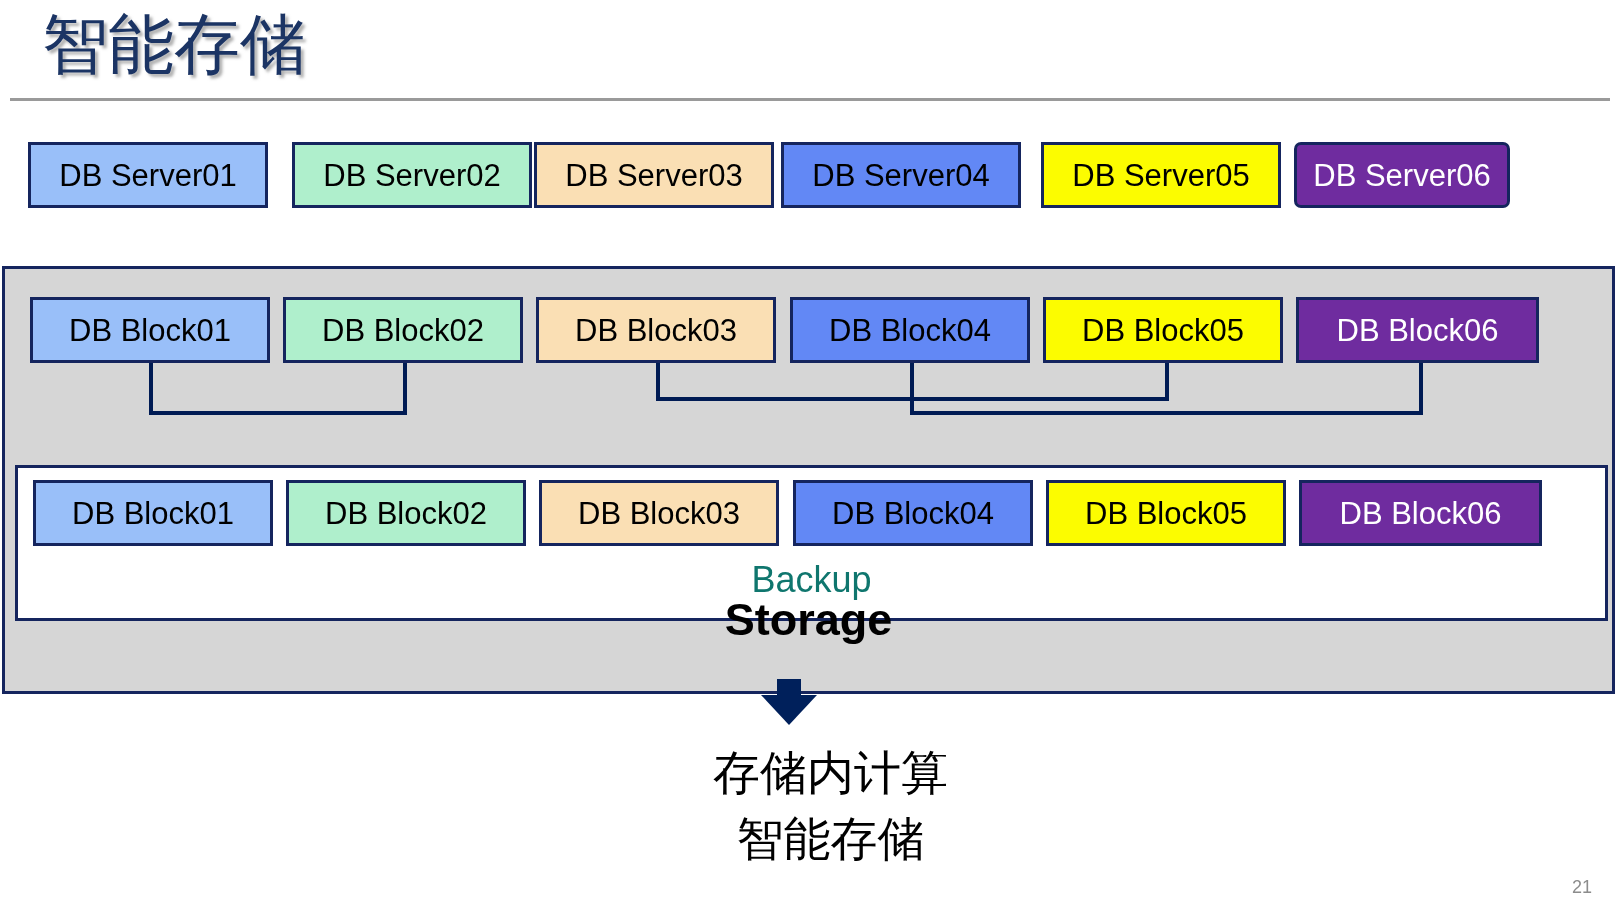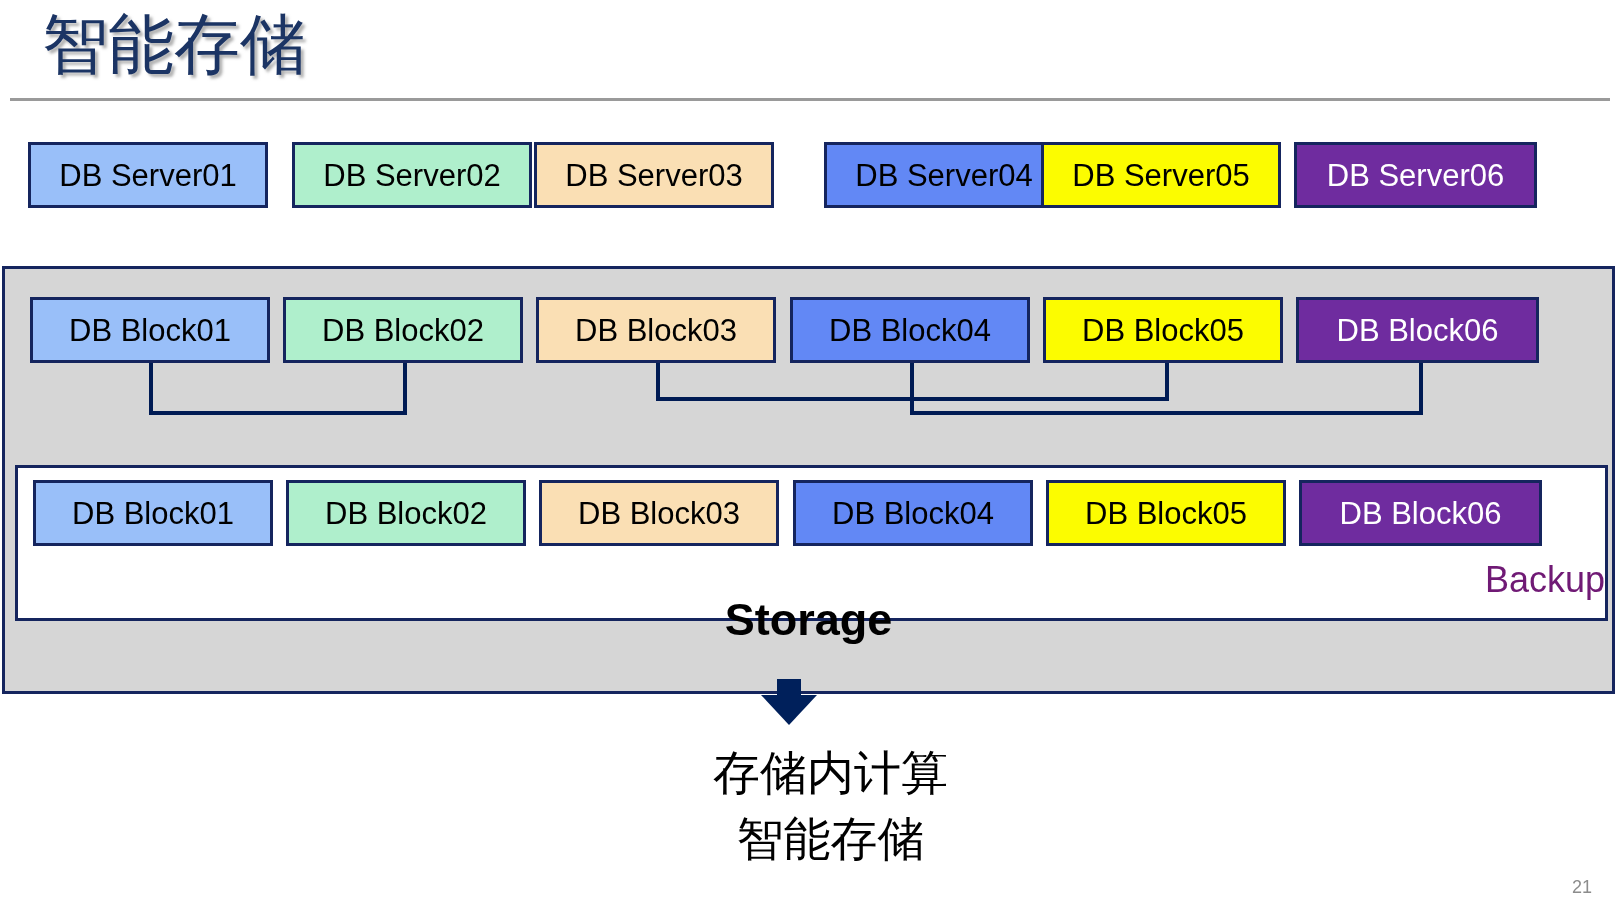--- a/index.html
+++ b/index.html
@@ -127,23 +127,23 @@
     box-sizing: border-box;
     border: 3px solid #15255e;
     background: #ffffff;
   }
   .block-box-bottom { height: 66px; top: 12px; }
   #backup-label {
     position: absolute;
     left: 0;
     right: 0;
     top: 94px;
-    text-align: right;
+    text-align: center;
     font-size: 36px;
-    color: #701a75;
+    color: #0f766e;
     line-height: 1;
   }
 
   
   #captions {
     position: absolute;
     left: 0;
     right: 0;
     top: 740px;
     text-align: center;
@@ -172,27 +172,27 @@
 <div id="server-row">
     <div class="box server-box" style="left: 28px; width: 240px; background: rgb(153, 191, 249); color: rgb(0, 0, 0);">
       <span>DB Server01</span>
     </div>
     <div class="box server-box" style="left: 292px; width: 240px; background: rgb(175, 239, 204); color: rgb(0, 0, 0);">
       <span>DB Server02</span>
     </div>
     <div class="box server-box" style="left: 534px; width: 240px; background: rgb(250, 223, 180); color: rgb(0, 0, 0);">
       <span>DB Server03</span>
     </div>
-    <div class="box server-box" style="left: 824px; width: 240px; background: rgb(98, 136, 245); color: rgb(0, 0, 0);">
+    <div class="box server-box" style="left: 781px; width: 240px; background: rgb(98, 136, 245); color: rgb(0, 0, 0);">
       <span>DB Server04</span>
     </div>
     <div class="box server-box" style="left: 1041px; width: 240px; background: rgb(252, 252, 0); color: rgb(0, 0, 0);">
       <span>DB Server05</span>
     </div>
-    <div class="box server-box" style="left: 1294px; width: 243px; background: rgb(111, 44, 159); color: rgb(255, 255, 255);">
+    <div class="box server-box" style="left: 1294px; width: 216px; background: rgb(111, 44, 159); color: rgb(255, 255, 255); border-radius: 7px;">
       <span>DB Server06</span>
     </div>
   </div>
 
 <div id="storage-container" style="background: rgb(214, 214, 214);">
 
   <div id="storage-blocks-top">
       <div class="box block-box-top" style="left: 25px; width: 240px; background: rgb(153, 191, 249); color: rgb(0, 0, 0);">
         <span>DB Block01</span>
       </div>

